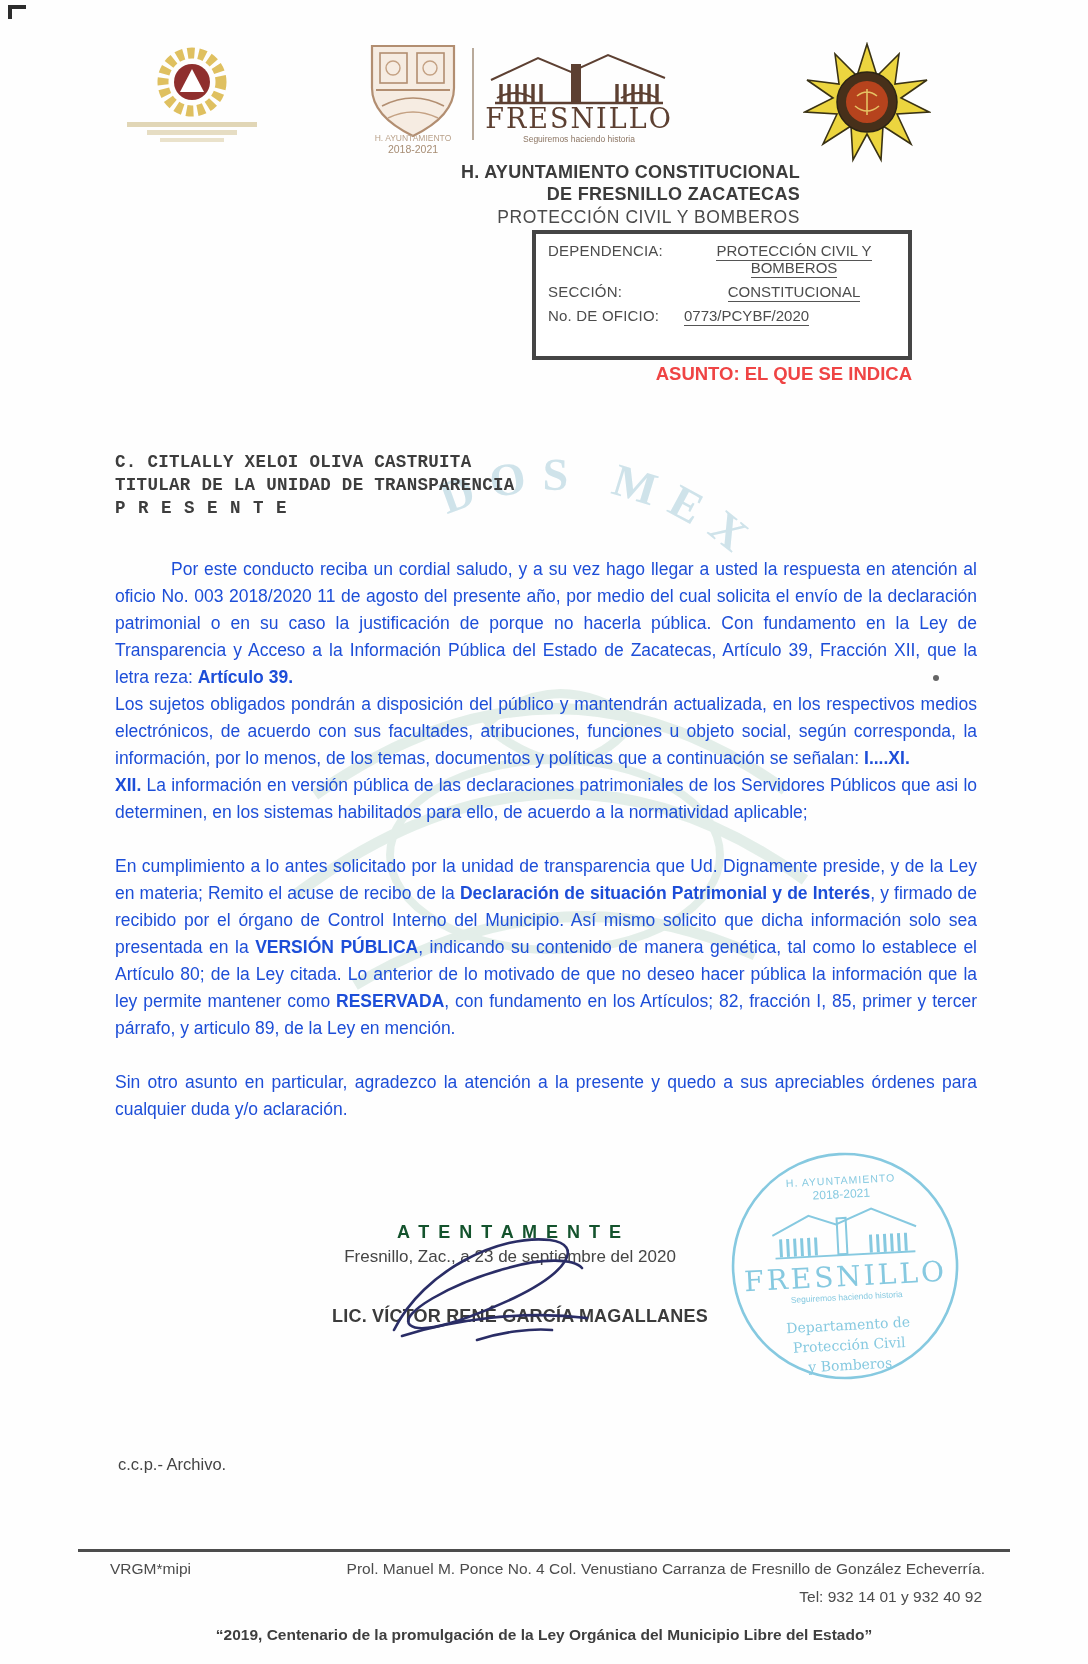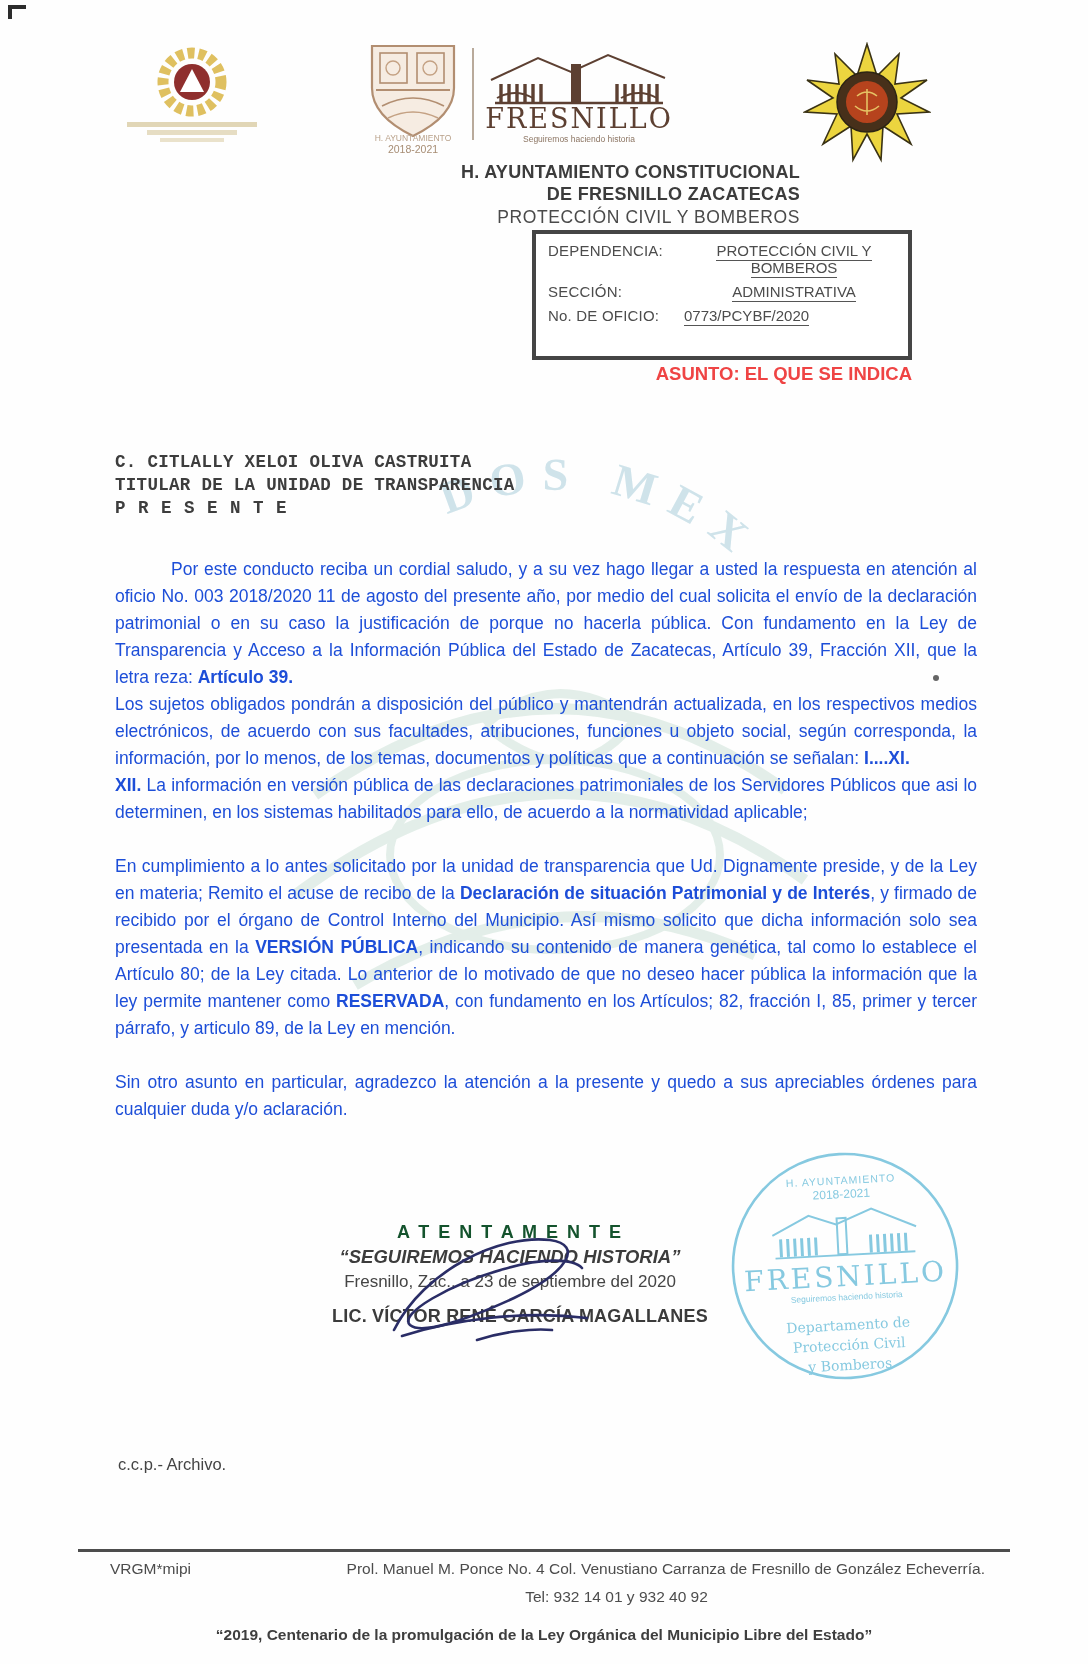--- a/index.html
+++ b/index.html
@@ -50,21 +50,21 @@
   .datel{font-size:17px;color:#454545;margin-top:4px;}
   .names{left:120px;top:1303px;width:800px;text-align:center;z-index:2;line-height:26px;}
   .names div{font-weight:bold;font-size:18px;color:#3b3b3b;letter-spacing:.2px;}
 
   .cc{left:118px;top:1455px;font-size:16.5px;color:#444;z-index:2;}
 
   
   .footer-rule{left:78px;top:1549px;width:932px;border-top:3px solid #4d4d4d;z-index:2;}
   .f-initials{left:110px;top:1560px;font-size:15.5px;color:#4c4c4c;z-index:2;}
   .f-address{left:240px;top:1560px;width:745px;text-align:right;font-size:15.5px;color:#4c4c4c;z-index:2;}
-  .f-phone{left:244px;top:1588px;width:745px;text-align:center;font-size:15.5px;color:#4c4c4c;z-index:2;}
+  .f-phone{left:237px;top:1588px;width:745px;text-align:right;font-size:15.5px;color:#4c4c4c;z-index:2;}
   .f-slogan{left:0;top:1626px;width:1088px;text-align:center;font-weight:bold;font-size:15.5px;color:#3e3e3e;z-index:2;}
 
   .speck{left:933px;top:675px;width:6px;height:6px;border-radius:50%;background:#4a4a4a;opacity:.85;z-index:3;}
   .corner-mark{left:8px;top:5px;width:14px;height:10px;border-left:4px solid #2c2c2c;border-top:4px solid #2c2c2c;z-index:3;}
 
   svg{display:block;}
 </style>
 </head>
 <body>
 
@@ -153,21 +153,21 @@
     <div class="org3">PROTECCIÓN CIVIL Y BOMBEROS</div>
   </div>
 
   <div class="abs oficio-box">
     <div class="box-row">
       <span class="box-label">DEPENDENCIA:</span>
       <span class="box-value"><span class="uline">PROTECCIÓN CIVIL Y BOMBEROS</span></span>
     </div>
     <div class="box-row">
       <span class="box-label">SECCIÓN:</span>
-      <span class="box-value"><span class="uline">ADMINISTRATIVA</span></span>
+      <span class="box-value"><span class="uline">CONSTITUCIONAL</span></span>
     </div>
     <div class="box-row" style="margin-bottom:0;">
       <span class="box-label" style="width:136px;">No. DE OFICIO:</span>
       <span class="box-value" style="text-align:left;"><span class="uline">0773/PCYBF/2020</span></span>
     </div>
   </div>
 
   <div class="abs asunto">ASUNTO: EL QUE SE INDICA</div>
 
   <div class="abs recipient">
@@ -179,21 +179,20 @@
   <div class="abs letter-body">
     <p class="par par-first"><span>Por este conducto reciba un cordial saludo, y a su vez hago llegar a usted la respuesta en atención al oficio No. 003 2018/2020 11 de agosto del presente año, por medio del cual solicita el envío de la declaración patrimonial o en su caso la justificación de porque no hacerla pública. Con fundamento en la Ley de Transparencia y Acceso a la Información Pública del Estado de Zacatecas, Artículo 39, Fracción XII, que la letra reza: </span><span class="b">Artículo 39.</span></p>
     <p class="par"><span>Los sujetos obligados pondrán a disposición del público y mantendrán actualizada, en los respectivos medios electrónicos, de acuerdo con sus facultades, atribuciones, funciones u objeto social, según corresponda, la información, por lo menos, de los temas, documentos y políticas que a continuación se señalan: </span><span class="b">I....XI.</span></p>
     <p class="par"><span class="b">XII.</span><span>  La información en versión pública de las declaraciones patrimoniales de los Servidores Públicos que asi lo determinen, en los sistemas habilitados para ello, de acuerdo a la normatividad aplicable;</span></p>
     <p class="par gap"><span>En cumplimiento a lo antes solicitado por la unidad de transparencia que Ud. Dignamente preside, y de la Ley en materia; Remito el acuse de recibo de la </span><span class="b">Declaración de situación Patrimonial y de Interés</span><span>, y firmado de recibido por el órgano de Control Interno del Municipio. Así mismo solicito que dicha información solo sea presentada en la </span><span class="b">VERSIÓN PÚBLICA</span><span>, indicando su contenido de manera genética, tal como lo establece el Artículo 80; de la Ley citada. Lo anterior de lo motivado de que no deseo hacer pública la información que la ley permite mantener como </span><span class="b">RESERVADA</span><span>, con fundamento en los Artículos; 82, fracción I, 85, primer y tercer párrafo, y articulo 89,  de la Ley en mención.</span></p>
     <p class="par gap"><span>Sin otro asunto en particular, agradezco la atención a la presente y quedo a sus apreciables órdenes para cualquier duda y/o aclaración.</span></p>
   </div>
 
   <div class="abs closing">
     <div class="atent">A T E N T A M E N T E</div>
-    <div class="slog">“SEGUIREMOS HACIENDO HISTORIA”</div>
     <div class="datel">Fresnillo, Zac., a 23 de septiembre del 2020</div>
   </div>
 
   <div class="abs" style="left:382px;top:1228px;z-index:4;">
     <svg width="215" height="118" viewBox="0 0 215 118">
       <g fill="none" stroke="#2a2d66" stroke-width="2.6" stroke-linecap="round">
         <path d="M12 102 C 42 42, 118 6, 168 12 C 202 17, 186 44, 132 70 C 84 92, 40 107, 28 97 C 16 86, 68 56, 122 41 C 162 29, 192 31, 200 40"></path>
         <path d="M20 108 C 70 92, 140 82, 205 90"></path>
         <path d="M95 112 C 120 104, 150 100, 170 102"></path>
       </g>

